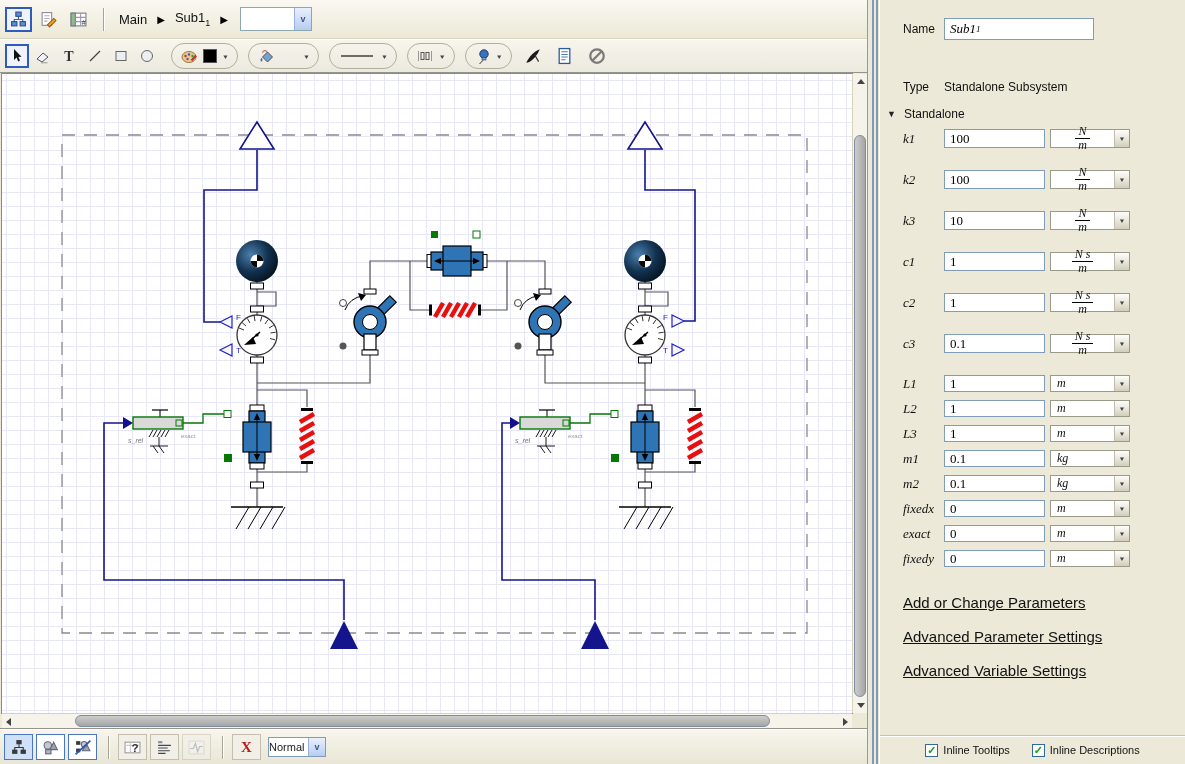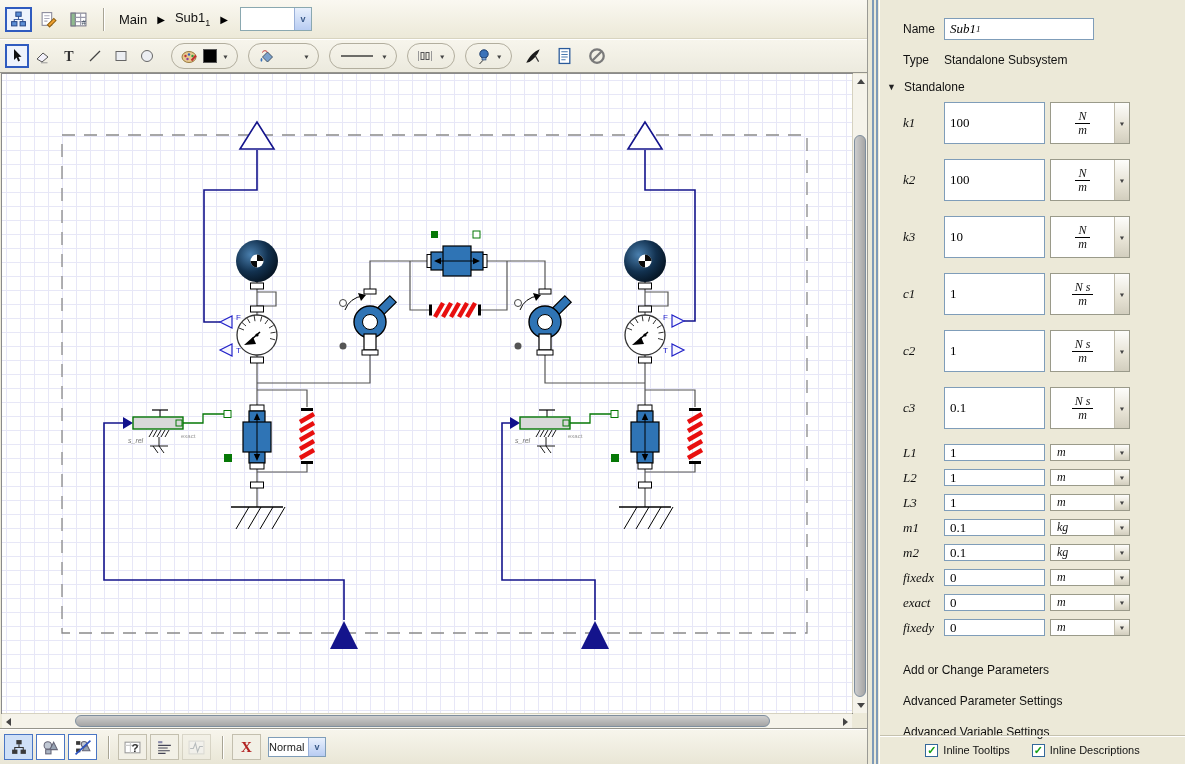--- a/index.html
+++ b/index.html
@@ -57,38 +57,38 @@
 .splitter i:nth-child(1){left:4px}.splitter i:nth-child(2){left:8px}
 
 
 .panel{position:absolute;left:879px;top:0;width:306px;height:764px;background:#ece9d8;border-left:1px solid #fff}
 .prow{display:flex;align-items:center;margin-left:23px}
 .plabel{width:41px;font-size:12px;color:#111}
 .name-row{margin-top:10px;height:38px}
 .textbox{background:#fff;border:1px solid #7f9db9;height:22px;display:flex;align-items:center;padding-left:5px;font:13px "Liberation Serif",serif}
 .name-box{width:150px;font-style:italic}
 .name-box sub{font-size:9px;font-style:italic}
-.type-row{margin-top:4px;height:15px}
+.type-row{margin-top:31px;height:15px}
 .ptype{font-size:12px;color:#111}
 .psection{display:flex;align-items:center;margin:13px 0 8px 7px;font-size:12px;color:#111;gap:8px}
 .psection .tri{font-size:9px;color:#222}
 .param{margin-left:23px}
-.param.tall{height:42px;margin-bottom:15px}
+.param.tall{height:19px;margin-bottom:22px}
 .param.short{height:17px;margin-bottom:8px}
 .pname{width:41px;font:italic 13px "Liberation Serif",serif;color:#111}
 .pvalue{width:101px;height:100%;margin-right:5px}
 .punit{position:relative;width:80px;height:100%;background:#fff;border:1px solid #9a9a8a;display:flex;align-items:center;justify-content:center;padding-right:15px}
 .punit.simple{justify-content:flex-start;padding-left:6px}
 .unit-text,.frac{font:italic 12px "Liberation Serif",serif;color:#111}
 .frac{text-align:center;line-height:1.05}
 .fnum{display:block;border-bottom:1px solid #000;padding:0 3px}
 .fden{display:block}
 .ddbtn{position:absolute;right:0;top:0;bottom:0;width:15px;background:linear-gradient(#fdfdfb,#e6e2d4 60%,#d2cebe);border-left:1px solid #c2beae;display:flex;align-items:center;justify-content:center}
 .plinks{margin:27px 0 0 23px}
-.plink{display:block;font-size:12px;color:#111;margin-bottom:17px;cursor:pointer}
+.plink{display:block;font-size:15px;color:#111;text-decoration:underline;margin-bottom:17px;cursor:pointer}
 .pfoot{position:absolute;left:0;bottom:0;width:100%;height:29px;border-top:1px solid #c5c1ae;box-shadow:inset 0 1px 0 #fff;display:flex;align-items:center;justify-content:center;gap:22px}
 .chk{display:flex;align-items:center;gap:5px;font-size:11px;color:#111}
 .chkbox{width:13px;height:13px;border:1px solid #33689a;background:#fff;color:#16a016;font-size:11px;line-height:11px;font-weight:bold;text-align:center}
 </style>
 </head>
 <body>
 
 <div class="app">
 
   <div class="toolbar-top">

